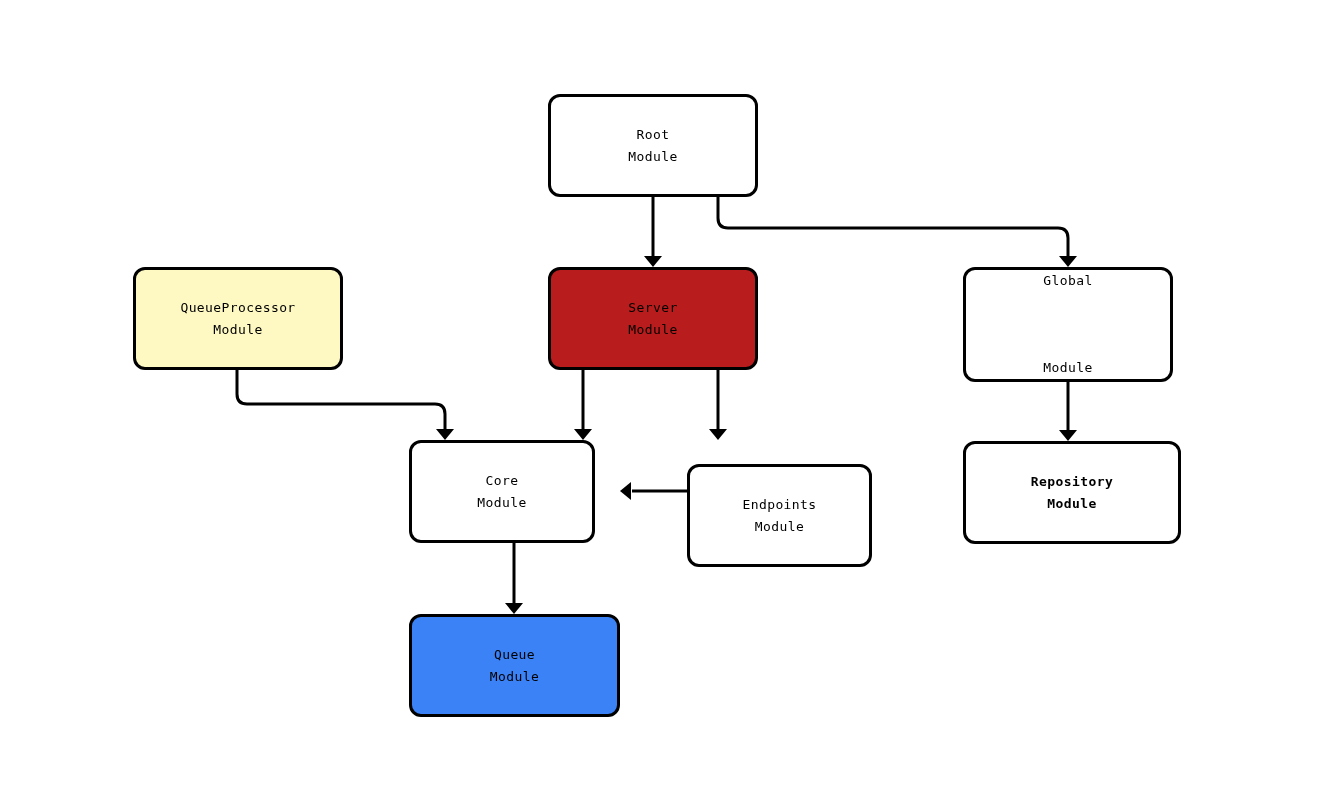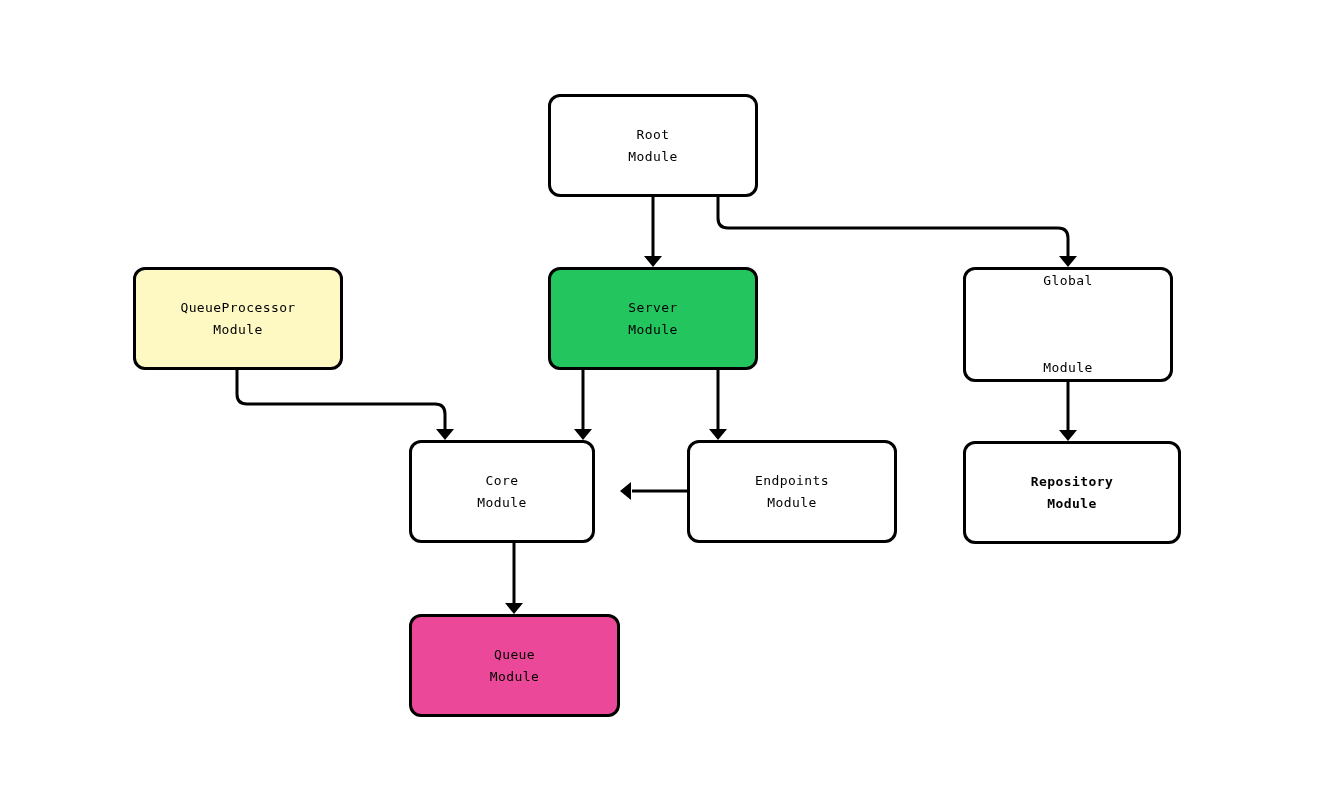--- a/index.html
+++ b/index.html
@@ -100,39 +100,39 @@
 
   <div id="node-layer">
       <div class="node" style="left: 548px; top: 94px; width: 210px; height: 103px; background: rgb(255, 255, 255); border-color: rgb(0, 0, 0); color: rgb(0, 0, 0);">
         <span class="node-line">Root</span>
         <span class="node-line">Module</span>
       </div>
       <div class="node" style="left: 133px; top: 267px; width: 210px; height: 103px; background: #fef9c3; border-color: rgb(0, 0, 0); color: rgb(0, 0, 0);">
         <span class="node-line">QueueProcessor</span>
         <span class="node-line">Module</span>
       </div>
-      <div class="node" style="left: 548px; top: 267px; width: 210px; height: 103px; background: #22c55e; border-color: rgb(0, 0, 0); color: rgb(0, 0, 0);">
+      <div class="node" style="left: 548px; top: 267px; width: 210px; height: 103px; background: #b91c1c; border-color: rgb(0, 0, 0); color: rgb(0, 0, 0);">
         <span class="node-line">Server</span>
         <span class="node-line">Module</span>
       </div>
       <div class="node" style="left: 963px; top: 267px; width: 210px; height: 115px; background: rgb(255, 255, 255); border-color: rgb(0, 0, 0); color: rgb(0, 0, 0); justify-content: space-between;">
         <span class="node-line">Global</span>
         <span class="node-line">Module</span>
       </div>
       <div class="node" style="left: 409px; top: 440px; width: 186px; height: 103px; background: rgb(255, 255, 255); border-color: rgb(0, 0, 0); color: rgb(0, 0, 0);">
         <span class="node-line">Core</span>
         <span class="node-line">Module</span>
       </div>
-      <div class="node" style="left: 687px; top: 440px; width: 210px; height: 103px; background: rgb(255, 255, 255); border-color: rgb(0, 0, 0); color: rgb(0, 0, 0);">
+      <div class="node" style="left: 687px; top: 464px; width: 185px; height: 103px; background: rgb(255, 255, 255); border-color: rgb(0, 0, 0); color: rgb(0, 0, 0);">
         <span class="node-line">Endpoints</span>
         <span class="node-line">Module</span>
       </div>
       <div class="node" style="left: 963px; top: 441px; width: 218px; height: 103px; background: rgb(255, 255, 255); border-color: rgb(0, 0, 0); color: rgb(0, 0, 0); font-weight: bold;">
         <span class="node-line">Repository</span>
         <span class="node-line">Module</span>
       </div>
-      <div class="node" style="left: 409px; top: 614px; width: 211px; height: 103px; background: #ec4899; border-color: rgb(0, 0, 0); color: rgb(0, 0, 0);">
+      <div class="node" style="left: 409px; top: 614px; width: 211px; height: 103px; background: #3b82f6; border-color: rgb(0, 0, 0); color: rgb(0, 0, 0);">
         <span class="node-line">Queue</span>
         <span class="node-line">Module</span>
       </div>
     </div>
 
 </div>
 
 </body></html>

